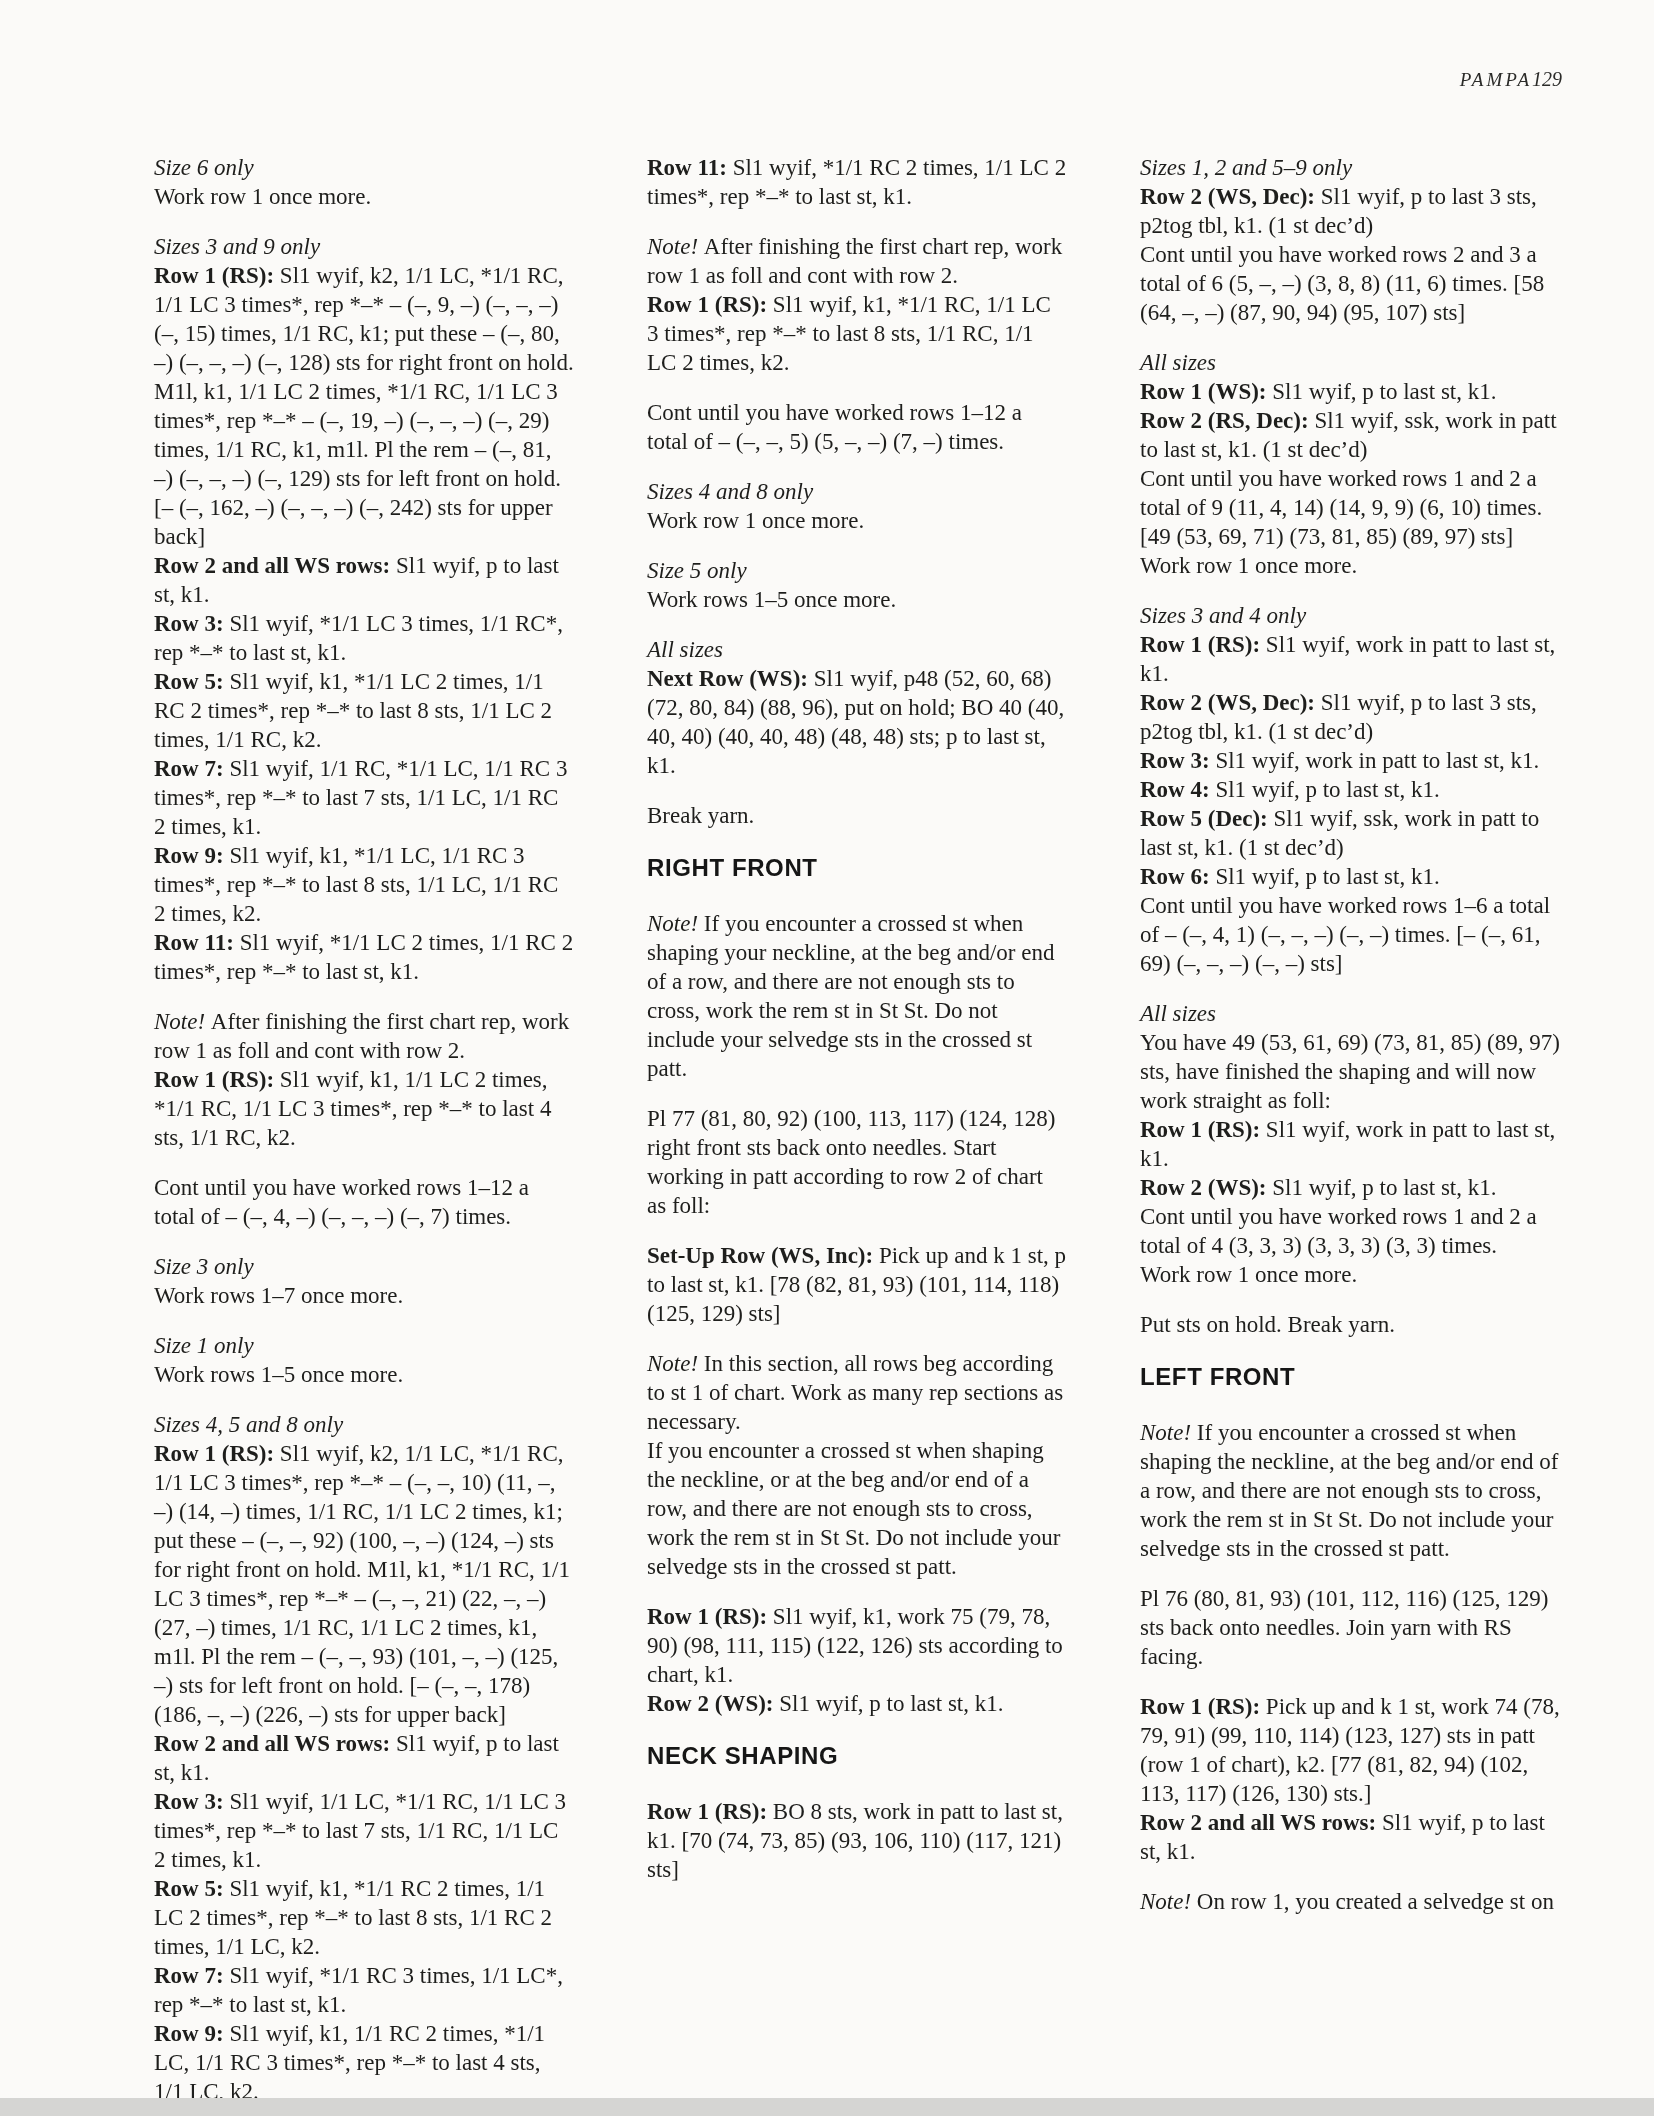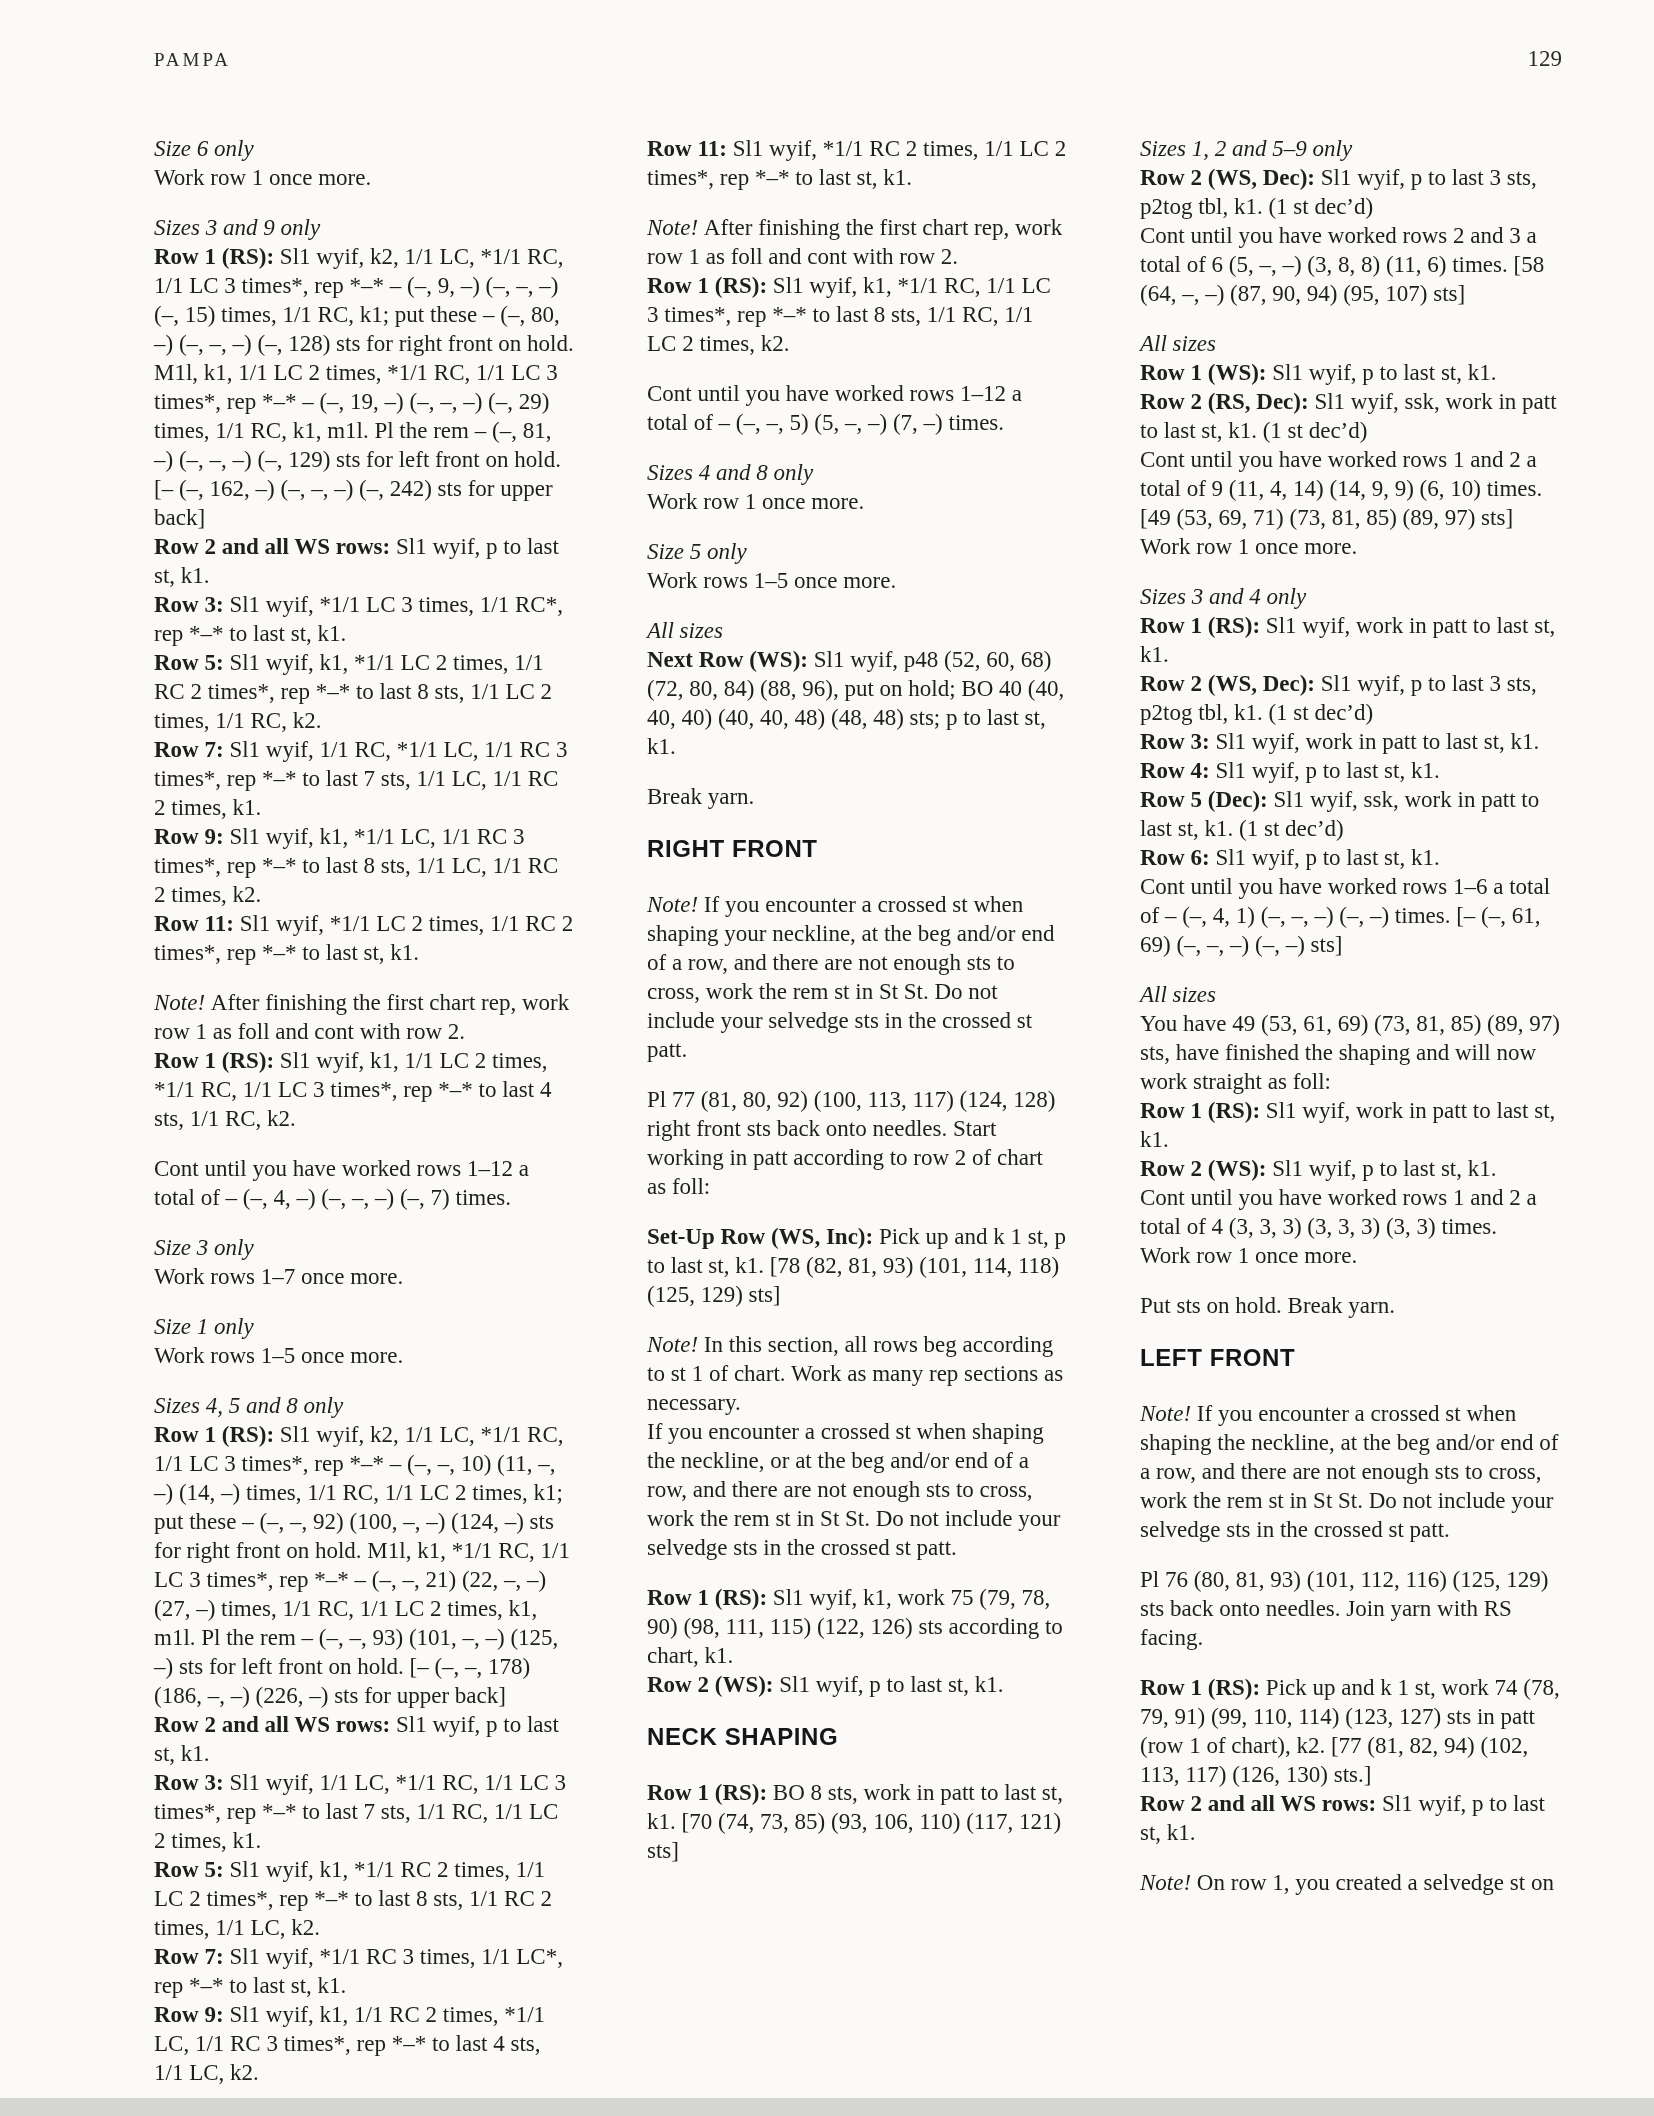--- a/index.html
+++ b/index.html
@@ -8,31 +8,32 @@
     width:1654px; height:2116px;
     background:#fbfaf8;
     position:relative;
     overflow:hidden;
     font-family:"Liberation Serif", serif;
     color:#1e1e1c;
     margin:0 auto;
   }
   .page-header {
     display:flex;
-    justify-content:space-between;
+    justify-content:flex-end;
     align-items:baseline;
-    padding:46px 92px 0 154px;
+    padding:68px 92px 0 154px;
+    font-style:italic;
   }
   .header-title {
     font-size:19px;
     letter-spacing:3px;
     color:#2b2b29;
   }
   .page-num {
-    font-size:23px;
+    font-size:20px;
     color:#2b2b29;
   }
   .columns {
     display:flex;
     gap:73px;
     padding:62px 0 0 154px;
   }
   .col { width:420px; flex:0 0 420px; }
   .para {
     font-size:23px;

